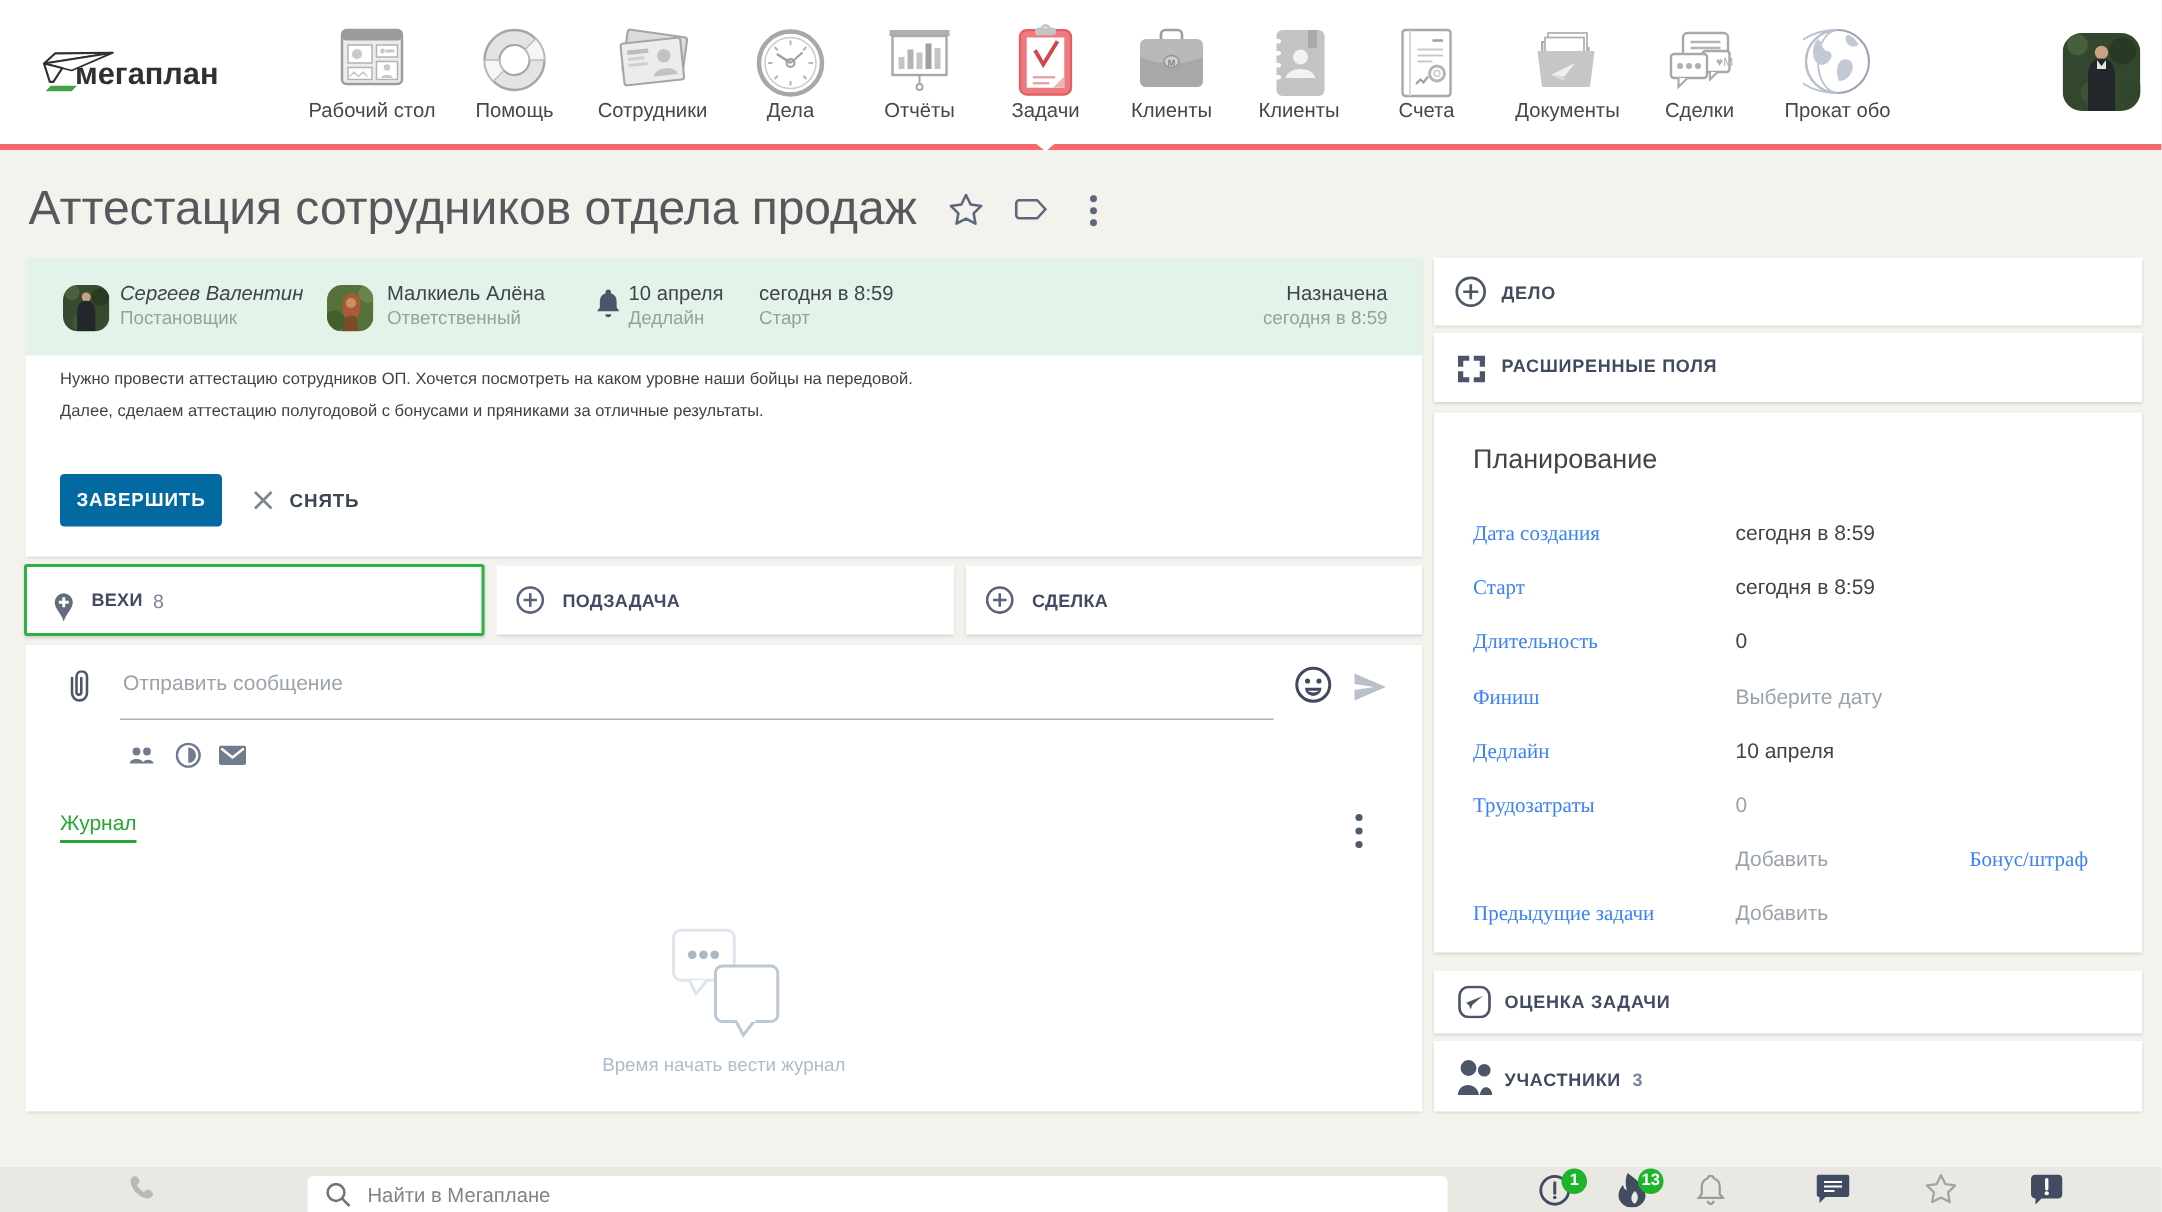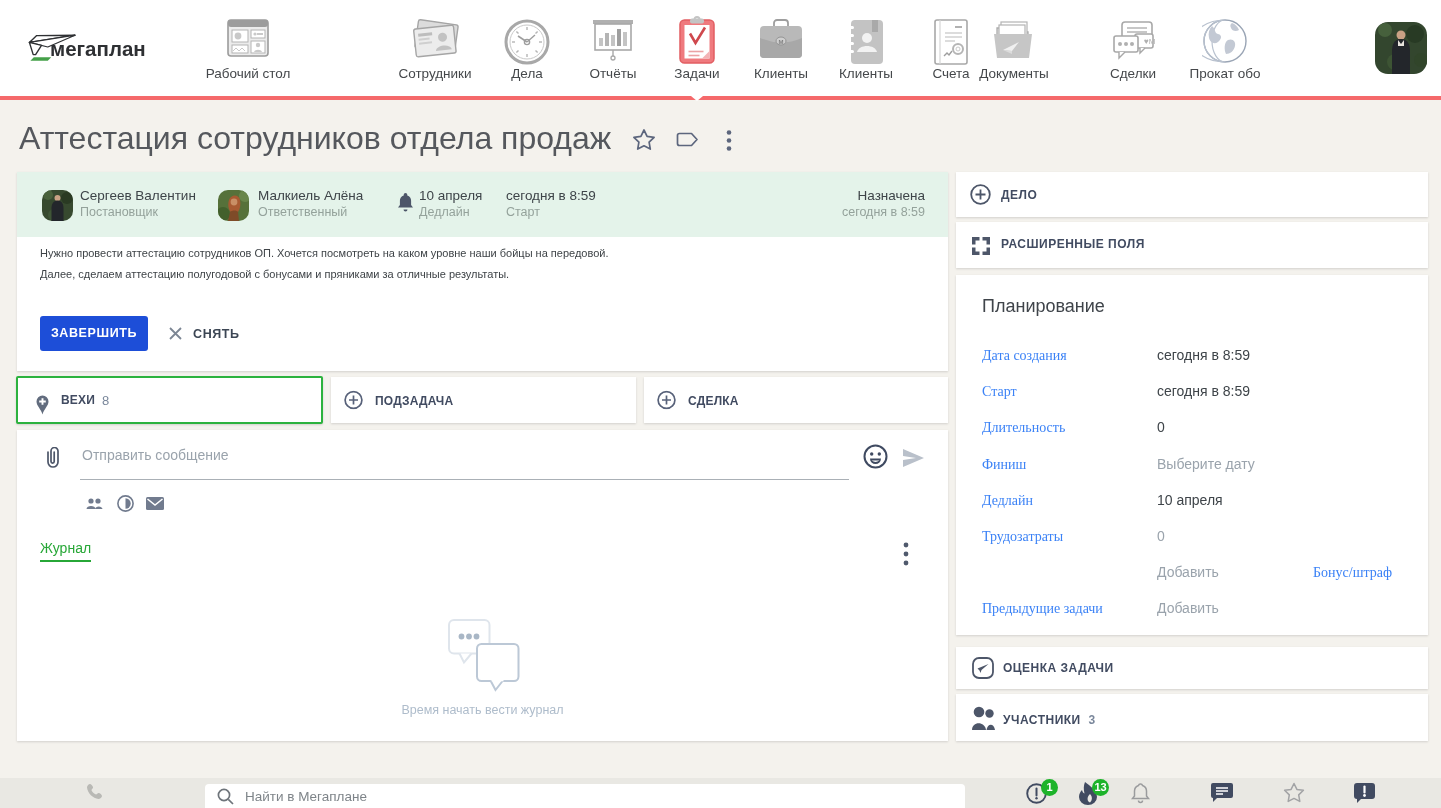--- a/index.html
+++ b/index.html
@@ -22,21 +22,21 @@
 .card{position:absolute;background:#fff;box-shadow:0 1px 2px rgba(60,60,60,.18);}
 #taskcard{left:17px;top:172px;width:931px;height:199px;}
 #greenhead{position:absolute;left:0;top:0;width:931px;height:65px;background:#e4f3ea;}
 .hava{position:absolute;top:18px;width:31px;height:31px;border-radius:10px;overflow:hidden;}
 .hname{position:absolute;top:16px;font-size:13.5px;color:#3e4449;white-space:nowrap;}
 .hsub{position:absolute;top:33px;font-size:12.5px;color:#94a29b;white-space:nowrap;}
 .hval{font-size:13.5px;color:#3e4449;}
 .hlab{font-size:12.5px;color:#94a29b;}
 #taskbody{position:absolute;left:0;top:0;width:931px;height:199px;}
 #taskbody p{margin:0;padding:0;font-size:11px;color:#3e4347;}
-#btn-finish{position:absolute;left:23px;top:144px;width:108px;height:35px;background:#1d4ed8;border-radius:3px;color:#fff;font-size:12.5px;font-weight:bold;letter-spacing:.6px;text-align:center;line-height:35px;}
+#btn-finish{position:absolute;left:23px;top:144px;width:108px;height:35px;background:#0369a1;border-radius:3px;color:#fff;font-size:12.5px;font-weight:bold;letter-spacing:.6px;text-align:center;line-height:35px;}
 #btn-snat{position:absolute;left:151px;top:154px;display:flex;align-items:center;}
 #btn-snat span{font-size:12.5px;font-weight:bold;letter-spacing:.6px;color:#3c4654;margin-left:10px;}
 
 .tab{position:absolute;top:377px;height:46px;background:#fff;box-shadow:0 1px 2px rgba(60,60,60,.18);}
 #tab1{left:16px;width:307px;height:48px;top:376px;border:2px solid #2cb23e;border-radius:2px;box-shadow:0 1px 2px rgba(60,60,60,.18);}
 #tab2{left:331px;width:305px;}
 #tab3{left:644px;width:304px;}
 .tabin{position:absolute;top:50%;transform:translateY(-50%);display:flex;align-items:center;}
 .tabtxt{font-size:12px;font-weight:bold;letter-spacing:.2px;color:#414b61;}
 .tabnum{font-size:13px;color:#7a879b;margin-left:8px;}
@@ -81,20 +81,31 @@
         <circle cx="31" cy="16" r="1.6" fill="#c9c9c9"></circle>
         <rect x="33" y="15" width="6" height="2" fill="#c9c9c9"></rect>
         <rect x="8" y="27" width="16" height="8" fill="#fff" stroke="#b3b3b3"></rect>
         <path d="M9 33 l3 -3 3 3 3 -3 3 3" stroke="#c9c9c9" fill="none"></path>
         <rect x="27" y="23" width="14" height="12" fill="#fff" stroke="#b3b3b3"></rect>
         <circle cx="34" cy="27" r="2.2" fill="#c9c9c9"></circle>
         <path d="M30 34 c1-3 7-3 8 0 z" fill="#c9c9c9"></path>
       </svg>
       <span class="nlabel">Рабочий стол</span>
     </div>
+  <div class="navitem" style="left:303px;width:80px;">
+      <svg width="46" height="46" viewBox="0 0 46 46">
+        <circle cx="23" cy="22" r="20" fill="#e3e3e3" stroke="#a5a5a5" stroke-width="1.6"></circle>
+        <circle cx="23" cy="22" r="10" fill="#fff" stroke="#a5a5a5" stroke-width="1.4"></circle>
+        <g transform="rotate(45 23 22)">
+          <path d="M23 2 a20 20 0 0 1 14.1 5.9 l-7 7 a10 10 0 0 0 -7.1 -2.9 z" fill="#f6f6f6" stroke="#bdbdbd"></path>
+          <path d="M23 42 a20 20 0 0 1 -14.1 -5.9 l7 -7 a10 10 0 0 0 7.1 2.9 z" fill="#f6f6f6" stroke="#bdbdbd"></path>
+        </g>
+      </svg>
+      <span class="nlabel">Помощь</span>
+    </div>
   <div class="navitem" style="left:390px;width:90px;">
       <svg width="50" height="44" viewBox="0 0 50 44">
         <g transform="rotate(8 25 22)">
           <rect x="6" y="4" width="40" height="28" rx="2" fill="#dcdcdc" stroke="#a5a5a5" stroke-width="1.4"></rect>
         </g>
         <g transform="rotate(-6 25 24)">
           <rect x="5" y="9" width="40" height="28" rx="2" fill="#ececec" stroke="#a5a5a5" stroke-width="1.4"></rect>
           <rect x="9" y="14" width="14" height="3" fill="#bdbdbd"></rect>
           <rect x="9" y="19" width="11" height="2" fill="#cfcfcf"></rect>
           <rect x="9" y="23" width="13" height="2" fill="#cfcfcf"></rect>
@@ -184,21 +195,21 @@
         <path d="M24 9 h7" stroke="#9e9e9e" stroke-width="1.6"></path>
         <path d="M14 15 h17" stroke="#c9c9c9" stroke-width="1.3"></path>
         <path d="M14 19 h17" stroke="#c9c9c9" stroke-width="1.3"></path>
         <path d="M14 23 h10" stroke="#c9c9c9" stroke-width="1.3"></path>
         <circle cx="27" cy="31" r="5" fill="none" stroke="#b5b5b5" stroke-width="2"></circle>
         <circle cx="27" cy="31" r="2" fill="none" stroke="#c9c9c9" stroke-width="1"></circle>
         <path d="M13 38 l3 -3 2 2 3 -4" stroke="#9e9e9e" stroke-width="1.4" fill="none"></path>
       </svg>
       <span class="nlabel">Счета</span>
     </div>
-  <div class="navitem" style="left:972px;width:84px;">
+  <div class="navitem" style="left:1003px;width:84px;">
       <svg width="50" height="44" viewBox="0 0 50 44">
         <path d="M8 10 h12 l3 4 h16 v4 h-31 z" fill="#e3e3e3" stroke="#ababab" stroke-width="1.3"></path>
         <rect x="12" y="4" width="26" height="16" fill="#fff" stroke="#b3b3b3" stroke-width="1.2"></rect>
         <rect x="10" y="7" width="26" height="16" fill="#fff" stroke="#b3b3b3" stroke-width="1.2"></rect>
         <path d="M5 16 h38 l-3 24 h-32 z" fill="#c6c6c6"></path>
         <path d="M14 32 l16 -8 -7 9 z" fill="#f0f0f0"></path>
         <path d="M14 32 l9 1 0 3 z" fill="#dcdcdc"></path>
       </svg>
       <span class="nlabel">Документы</span>
     </div>
@@ -262,21 +273,21 @@
     <div class="hava" style="left:25px;">
       <svg width="31" height="31" viewBox="0 0 31 31">
           <rect width="31" height="31" fill="#37492f"></rect>
           <circle cx="6" cy="5" r="5" fill="#49613c"></circle>
           <circle cx="25" cy="8" r="6" fill="#2a3a23"></circle>
           <circle cx="12" cy="25" r="6" fill="#405637"></circle>
           <circle cx="15.5" cy="8" r="3" fill="#c9a184"></circle>
           <path d="M15.5 10.5 c-4.5 0 -6 4 -6 8 v12.5 h12 v-12.5 c0 -4 -1.5 -8 -6 -8 z" fill="#23262b"></path>
         </svg>
     </div>
-    <div class="hname" style="left:63px;">Сергеев Валентин</div>
+    <div class="hname" style="left:63px;font-style:italic;">Сергеев Валентин</div>
     <div class="hsub" style="left:63px;">Постановщик</div>
     <div class="hava" style="left:201px;">
       <svg width="31" height="31" viewBox="0 0 31 31">
           <rect width="31" height="31" fill="#56713a"></rect>
           <circle cx="5" cy="24" r="7" fill="#43602c"></circle>
           <circle cx="27" cy="6" r="6" fill="#68854a"></circle>
           <path d="M11 10 c2 -6 10 -6 11 0 c1 5 0 9 -2 12 c-4 3 -8 1 -9 -3 c-1 -3 -1 -6 0 -9 z" fill="#a85a32"></path>
           <circle cx="16" cy="12" r="3.4" fill="#c98f66"></circle>
           <path d="M12 22 c2 -2 7 -2 8 0 l1 9 h-11 z" fill="#7e4b28"></path>
         </svg>

